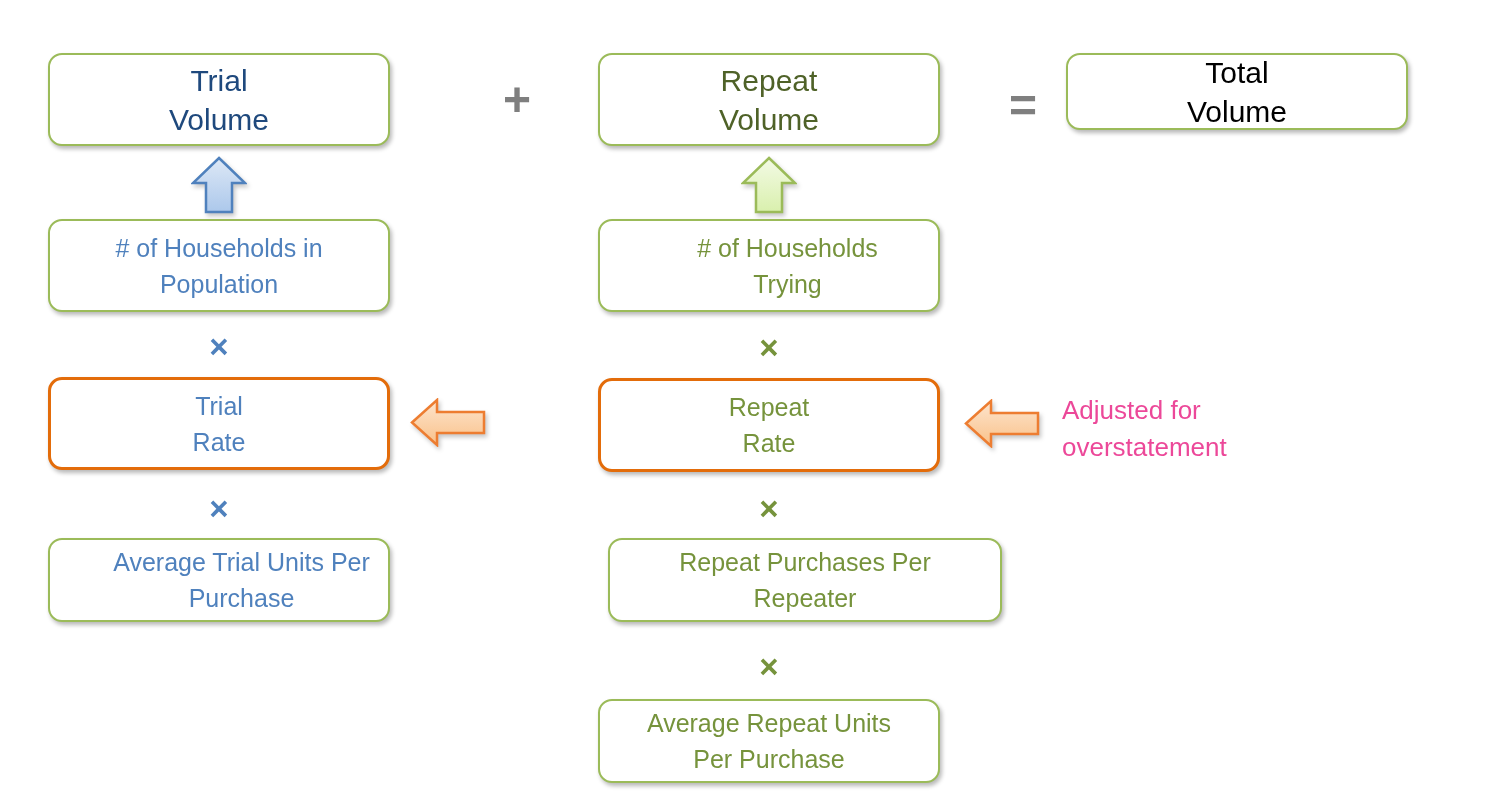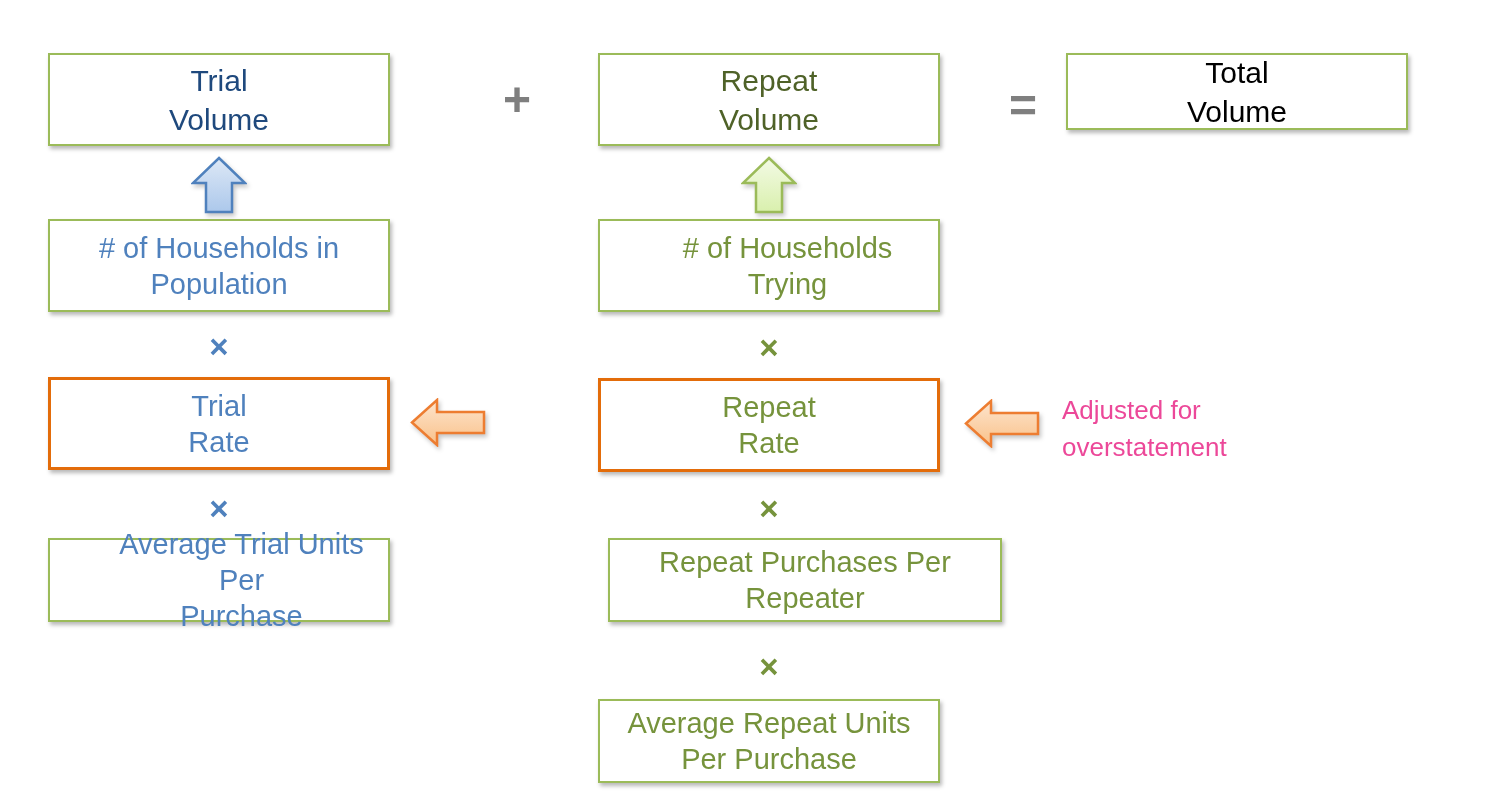--- a/index.html
+++ b/index.html
@@ -5,26 +5,27 @@
   html,body { margin:0; padding:0; background:#ffffff; }
   #stage {
     position:relative; width:1503px; height:805px; background:#ffffff;
     font-family:"Liberation Sans", sans-serif; overflow:hidden;
   }
   .box {
     position:absolute; background:#ffffff;
     display:flex; align-items:center; justify-content:center;
     text-align:center; box-sizing:border-box;
     box-shadow:2px 3px 4px rgba(0,0,0,0.28);
+    border-radius:14px;
   }
   .green-border  { border:2px solid #9BBB59; }
   .orange-border { border:3px solid #E36C0A; }
   .lbl { white-space:pre-line; }
   .sz-lg { font-size:30px; line-height:39px; }
-  .sz-md { font-size:29px; line-height:36px;text-align:center; }
+  .sz-md { font-size:25px; line-height:36px;text-align:center; }
   .navy     { color:#1F497D; }
   .blue     { color:#4F81BD; }
   .darkolive{ color:#4F6228; }
   .olive    { color:#76933C; }
   .blacktxt { color:#000000; }
   .orangetxt{ color:#ec4899; }
 
   
   .b-trial-volume      { left:48px;   top:53px;  width:342px; height:93px; }
   .b-repeat-volume     { left:598px;  top:53px;  width:342px; height:93px; }

